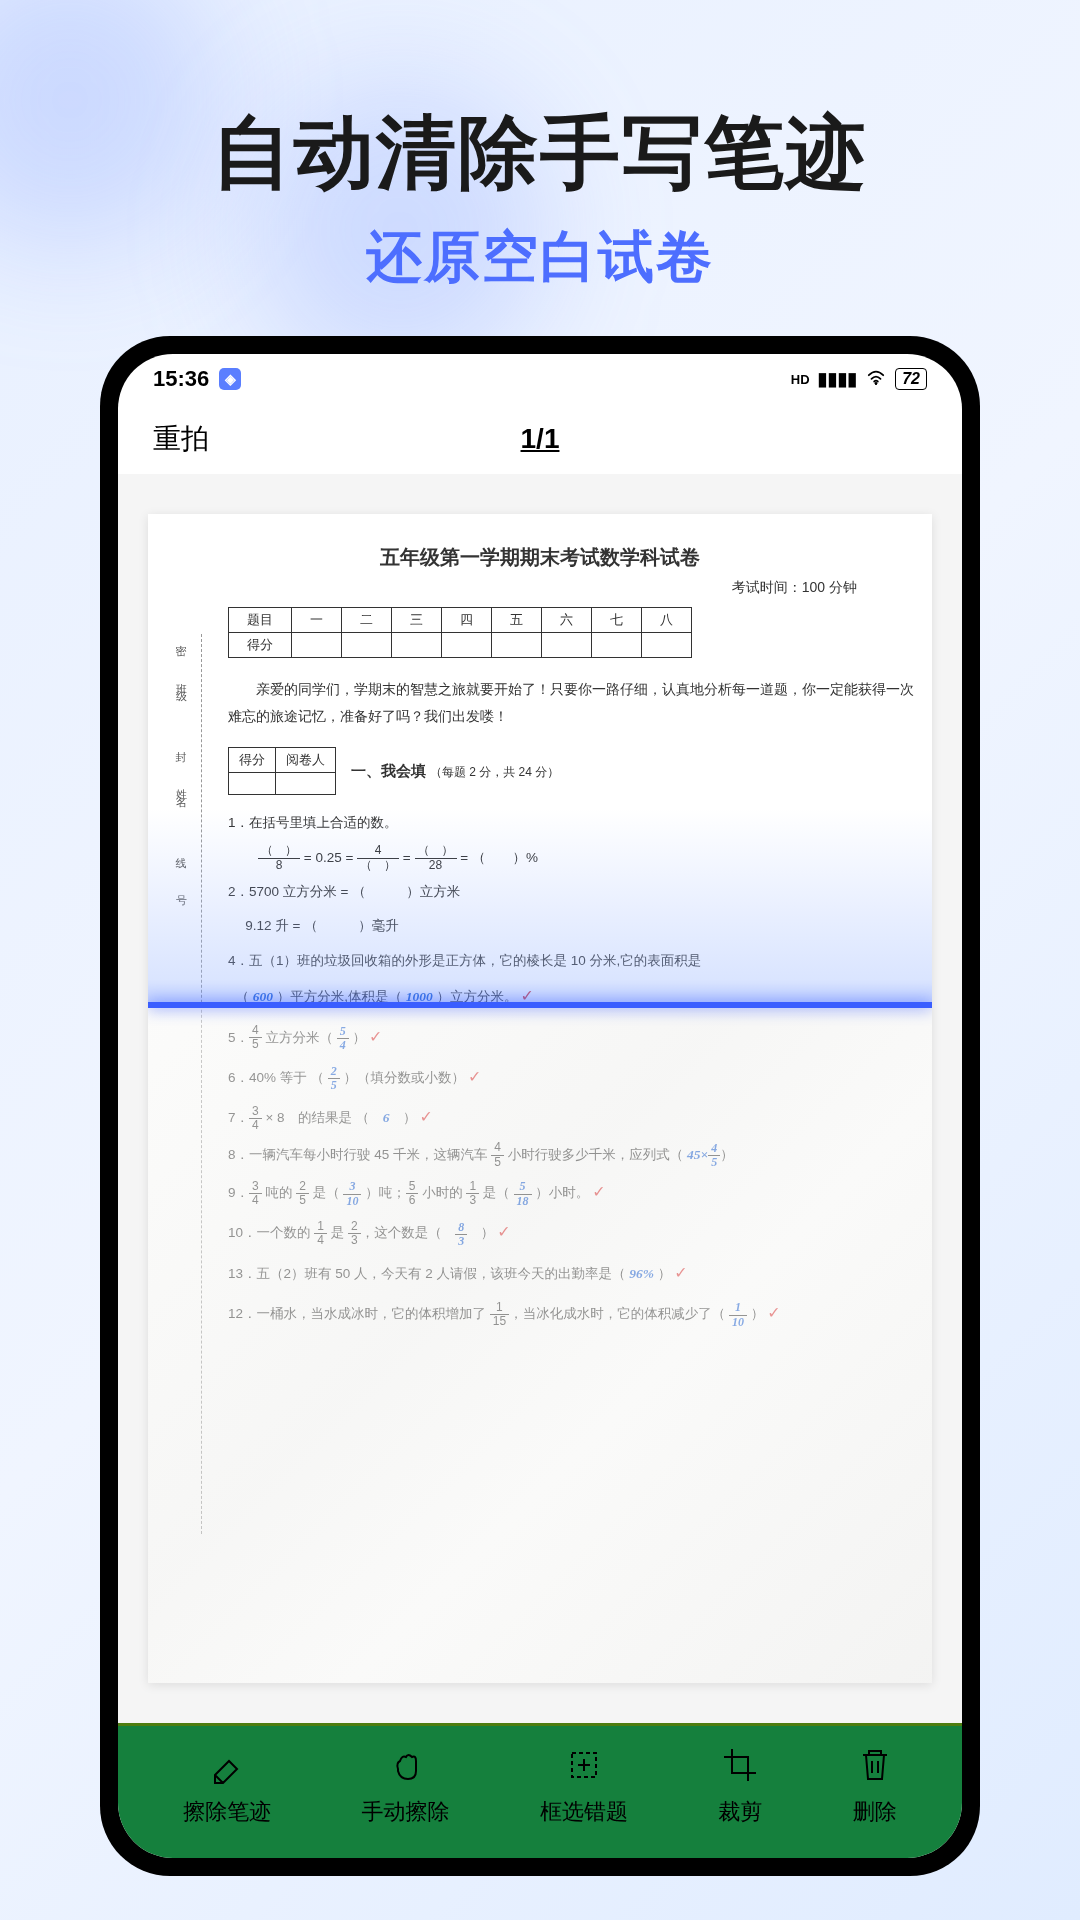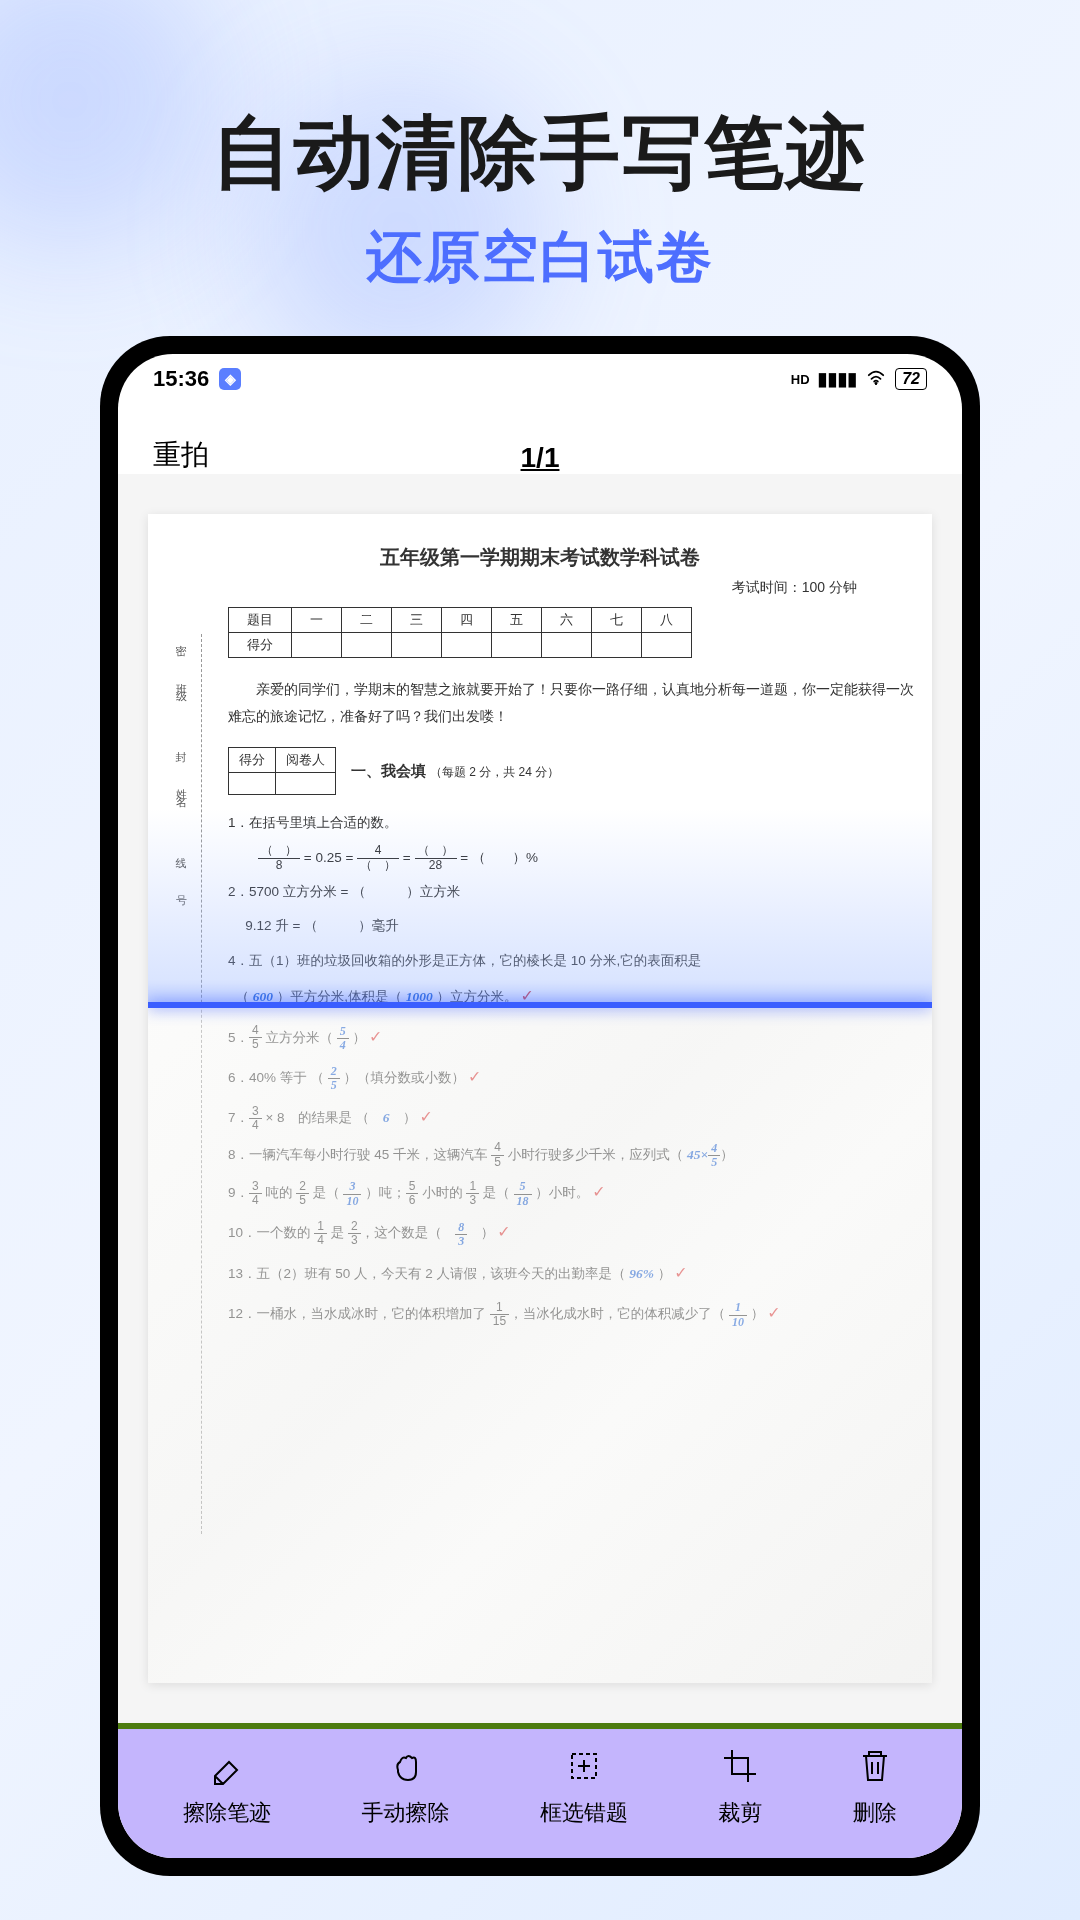--- a/index.html
+++ b/index.html
@@ -102,21 +102,21 @@
       border: 1.5px solid #000;
       border-radius: 4px;
       padding: 1px 6px;
       font-size: 16px;
       font-weight: 700;
       font-style: italic;
     }
     .app-header {
       height: 70px;
       display: flex;
-      align-items: flex-end;
+      align-items: center;
       padding: 0 35px;
       position: relative;
     }
     .retake-btn {
       font-size: 28px;
       font-weight: 500;
       color: #000;
     }
     .page-counter {
       position: absolute;
@@ -264,26 +264,26 @@
       top: 494px;
       left: 0;
       right: 0;
       bottom: 0;
       background: linear-gradient(135deg, #f8f8f6 0%, #eeeeec 40%, #f5f5f3 60%, #e8e8e6 100%);
       pointer-events: none;
       opacity: 0.5;
     }
     .bottom-toolbar {
       height: 135px;
-      background: #c4b5fd;
+      background: #15803d;
       display: flex;
       justify-content: space-around;
       align-items: center;
       padding: 0 20px 15px 20px;
-      border-top: 6px solid #4d7c0f;
+      border-top: 3px solid #4d7c0f;
     }
     .tool-btn {
       display: flex;
       flex-direction: column;
       align-items: center;
       gap: 10px;
       color: #000;
       font-size: 22px;
       font-weight: 500;
     }

